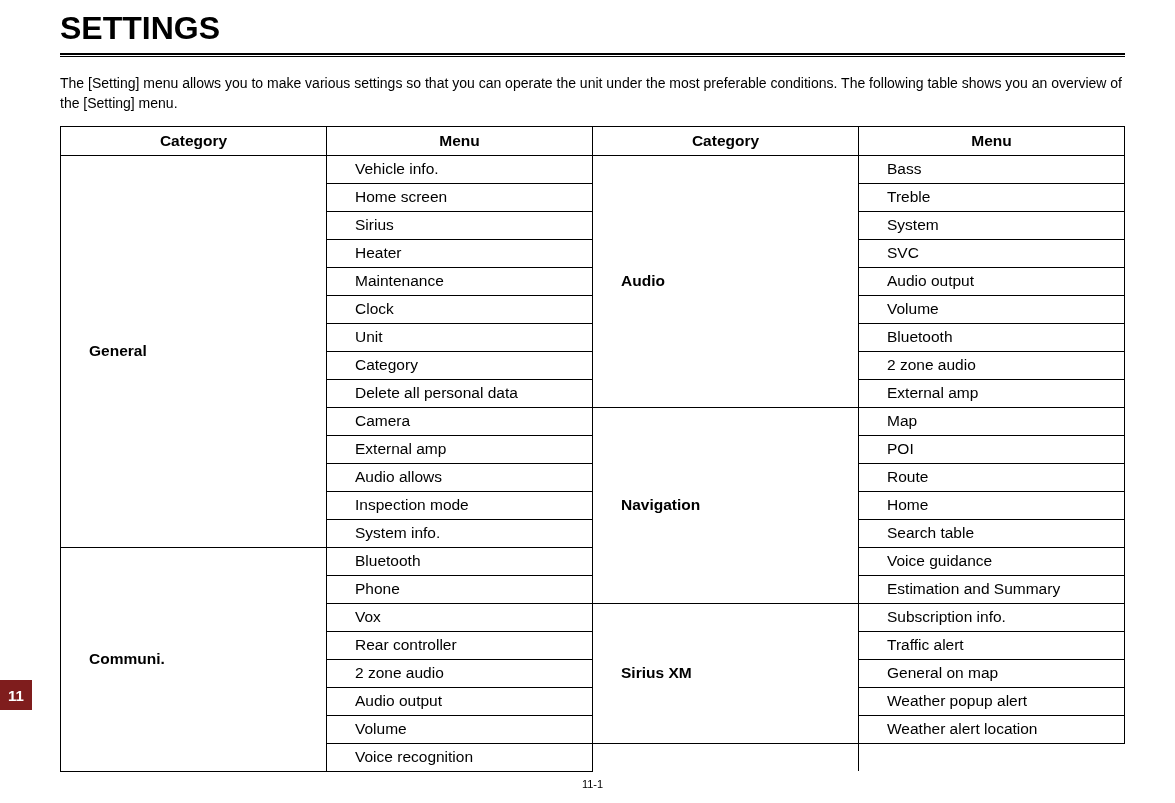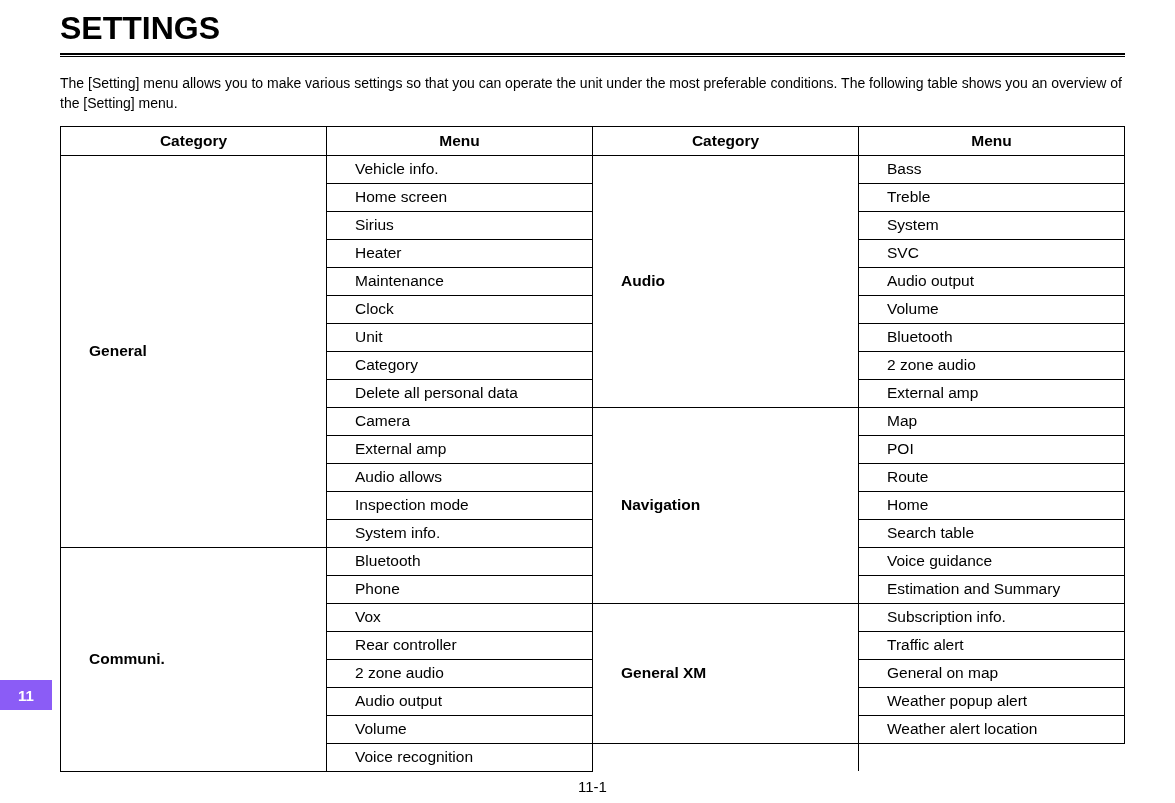--- a/index.html
+++ b/index.html
@@ -62,33 +62,33 @@
       border-right: none;
     }
     col.c1 { width: 25%; }
     col.c2 { width: 25%; }
     col.c3 { width: 25%; }
     col.c4 { width: 25%; }
     .side-tab {
       position: absolute;
       left: 0;
       top: 680px;
-      width: 52px;
+      width: 32px;
       height: 30px;
-      background: #8b5cf6;
+      background: #7f1d1d;
       color: #fff;
       font-weight: bold;
       font-size: 15px;
       display: flex;
       align-items: center;
       justify-content: center;
     }
     .page-num {
       text-align: center;
-      font-size: 15px;
+      font-size: 11px;
       margin-top: 6px;
     }
   </style>
 </head>
 <body>
 
 <h1 class="heading">SETTINGS</h1>
 <hr class="heading-rule">
 
 <p class="intro">The [Setting] menu allows you to make various settings so that you can operate the unit under the most preferable conditions. The following table shows you an overview of the [Setting] menu.</p>
@@ -172,21 +172,21 @@
       <td class="cat" rowspan="8">Communi.</td>
       <td class="menu">Bluetooth</td>
       <td class="menu">Voice guidance</td>
     </tr>
     <tr>
       <td class="menu">Phone</td>
       <td class="menu">Estimation and Summary</td>
     </tr>
     <tr>
       <td class="menu">Vox</td>
-      <td class="cat" rowspan="5">General XM</td>
+      <td class="cat" rowspan="5">Sirius XM</td>
       <td class="menu">Subscription info.</td>
     </tr>
     <tr>
       <td class="menu">Rear controller</td>
       <td class="menu">Traffic alert</td>
     </tr>
     <tr>
       <td class="menu">2 zone audio</td>
       <td class="menu">General on map</td>
     </tr>

